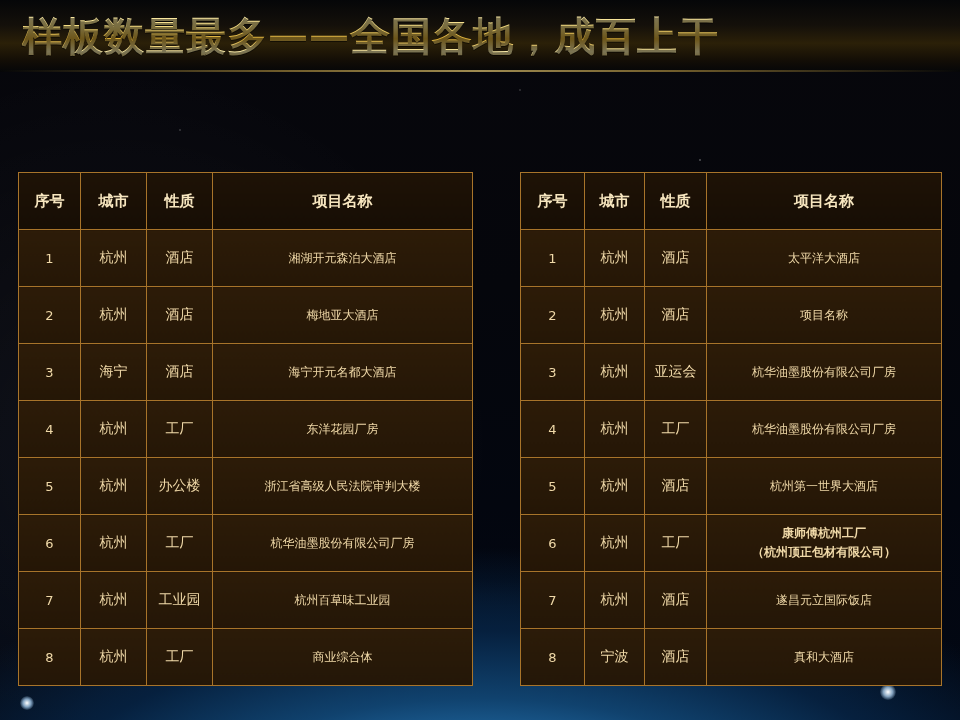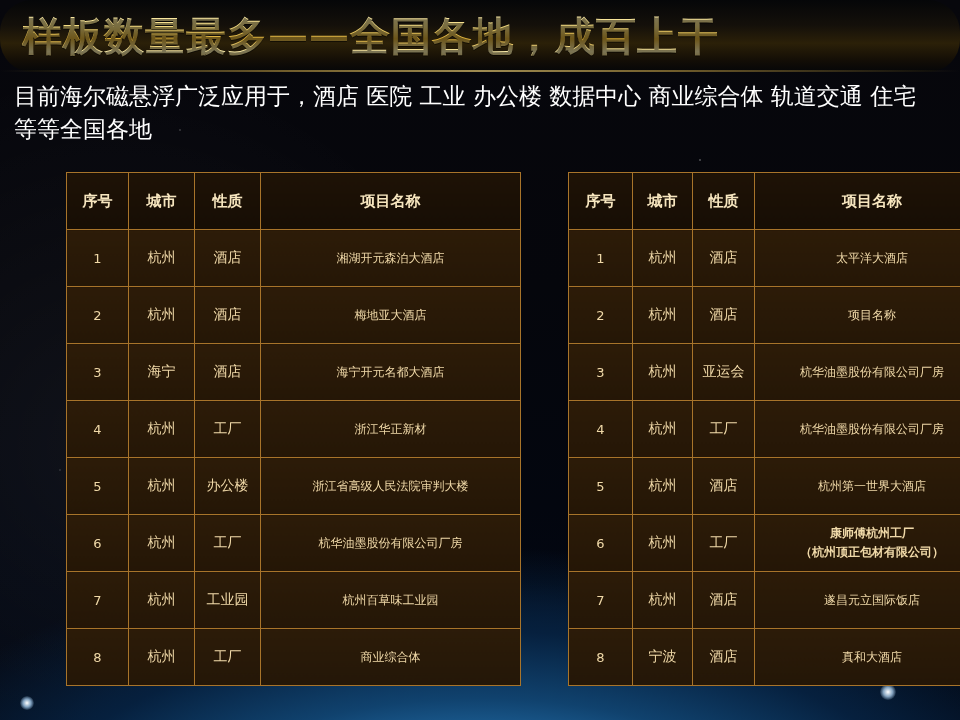--- a/index.html
+++ b/index.html
@@ -59,21 +59,20 @@
     border-radius: 50%;
     background: radial-gradient(circle, #ffffff 0%, rgba(190,225,255,0.7) 40%, rgba(120,190,255,0) 75%);
   }
 
   
   .title-band {
     position: absolute;
     left: 0; top: 0;
     width: 960px; height: 72px;
     background: linear-gradient(180deg, #050608 0%, #14100a 35%, #2b2008 60%, #120d06 85%, #050608 100%);
-    border-radius: 32px;
   }
   .title-band:after {
     content: "";
     position: absolute;
     left: 0; bottom: 0; width: 100%; height: 2px;
     background: linear-gradient(90deg, rgba(200,160,60,0) 0%, rgba(220,180,80,0.5) 30%, rgba(240,210,120,0.65) 50%, rgba(220,180,80,0.5) 70%, rgba(200,160,60,0) 100%);
   }
   .title-text {
     position: absolute;
     left: 22px; top: 8px;
@@ -106,21 +105,20 @@
     position: absolute;
     left: 0;
     top: 172px;
     width: 960px;
   }
   table.prj {
     position: absolute;
     border-collapse: collapse;
     table-layout: fixed;
     background: linear-gradient(180deg, rgba(36,22,6,0.92) 0%, rgba(28,17,5,0.88) 100%);
-    margin-left: 48px;
   }
   table.left-tbl { left: 18px; width: 455px; }
   table.right-tbl { left: 520px; width: 422px; }
 
   table.prj th, table.prj td {
     border: 1px solid #a8742a;
     color: #f0d9a8;
     text-align: center;
     font-size: 14px;
     font-family: "DejaVu Sans", "Liberation Sans", sans-serif;
@@ -154,21 +152,20 @@
 
 <div class="slide">
   <div class="stars"></div>
   <div class="glow-left"></div>
   <div class="glow-right"></div>
 
   <div class="title-band">
     <div class="title-text">样板数量最多——全国各地，成百上干</div>
   </div>
 
-  <div class="subtitle">目前海尔磁悬浮广泛应用于，酒店 医院 工业 办公楼 数据中心 商业综合体 轨道交通 住宅 等等全国各地</div>
 
   <div class="tables">
     <table class="prj left-tbl">
       <colgroup>
         <col class="col-idx">
           <col class="col-city">
           <col class="col-type">
           <col class="col-name">
       </colgroup>
       <thead>
@@ -195,21 +192,21 @@
         <tr>
           <td class="idx">3</td>
           <td>海宁</td>
           <td>酒店</td>
           <td class="name">海宁开元名都大酒店</td>
         </tr>
         <tr>
           <td class="idx">4</td>
           <td>杭州</td>
           <td>工厂</td>
-          <td class="name">浙江华正新材</td>
+          <td class="name">东洋花园厂房</td>
         </tr>
         <tr>
           <td class="idx">5</td>
           <td>杭州</td>
           <td>办公楼</td>
           <td class="name">浙江省高级人民法院审判大楼</td>
         </tr>
         <tr>
           <td class="idx">6</td>
           <td>杭州</td>

